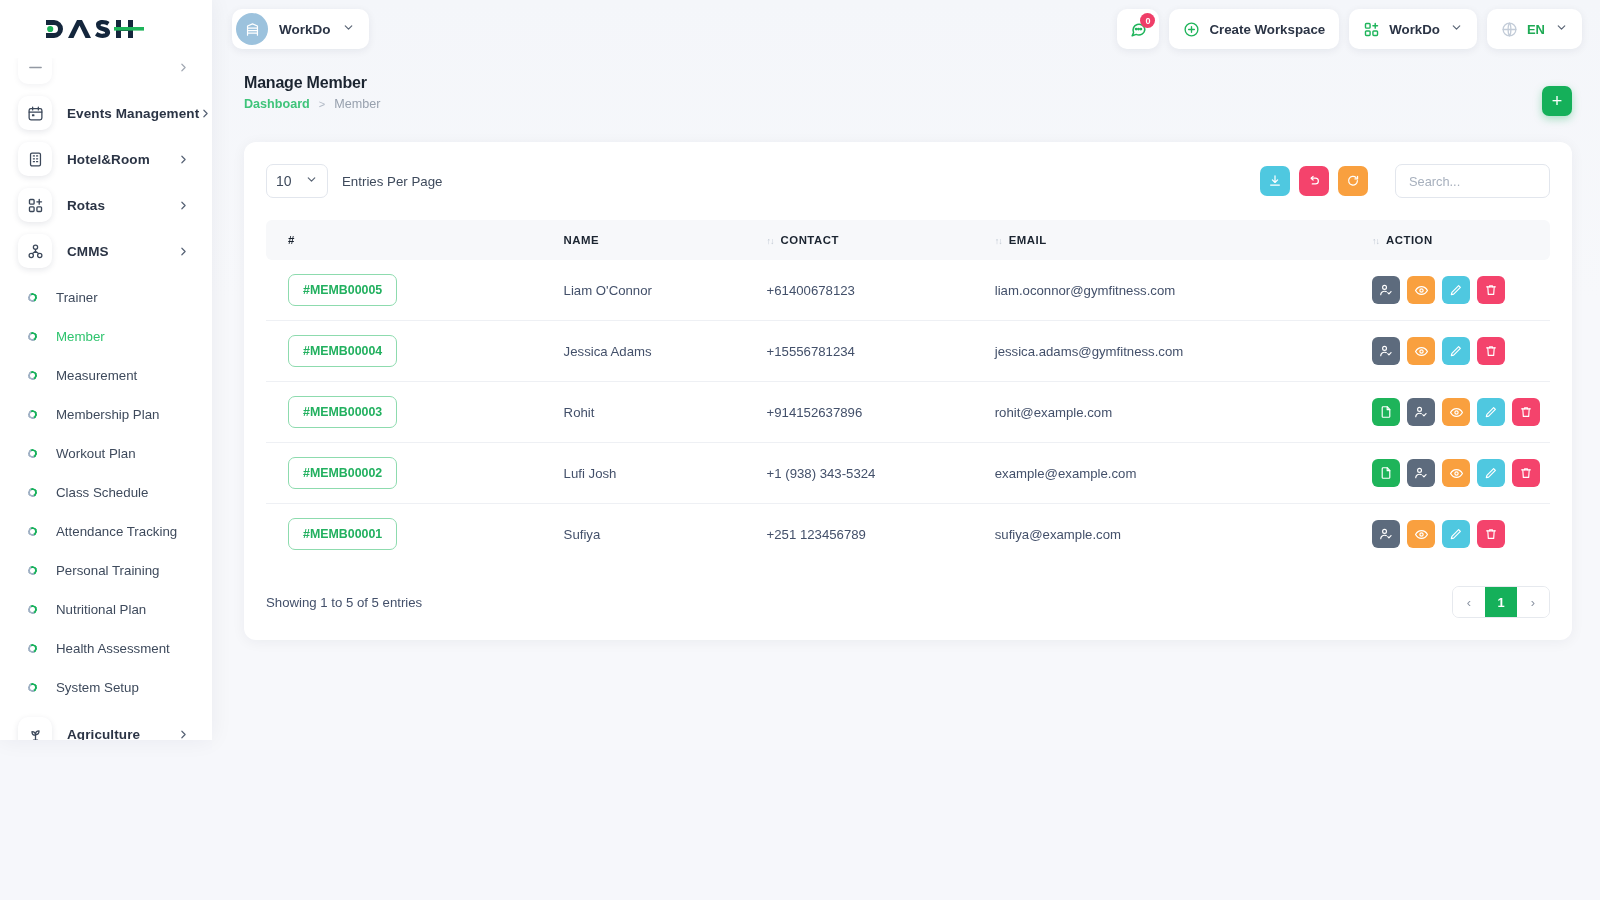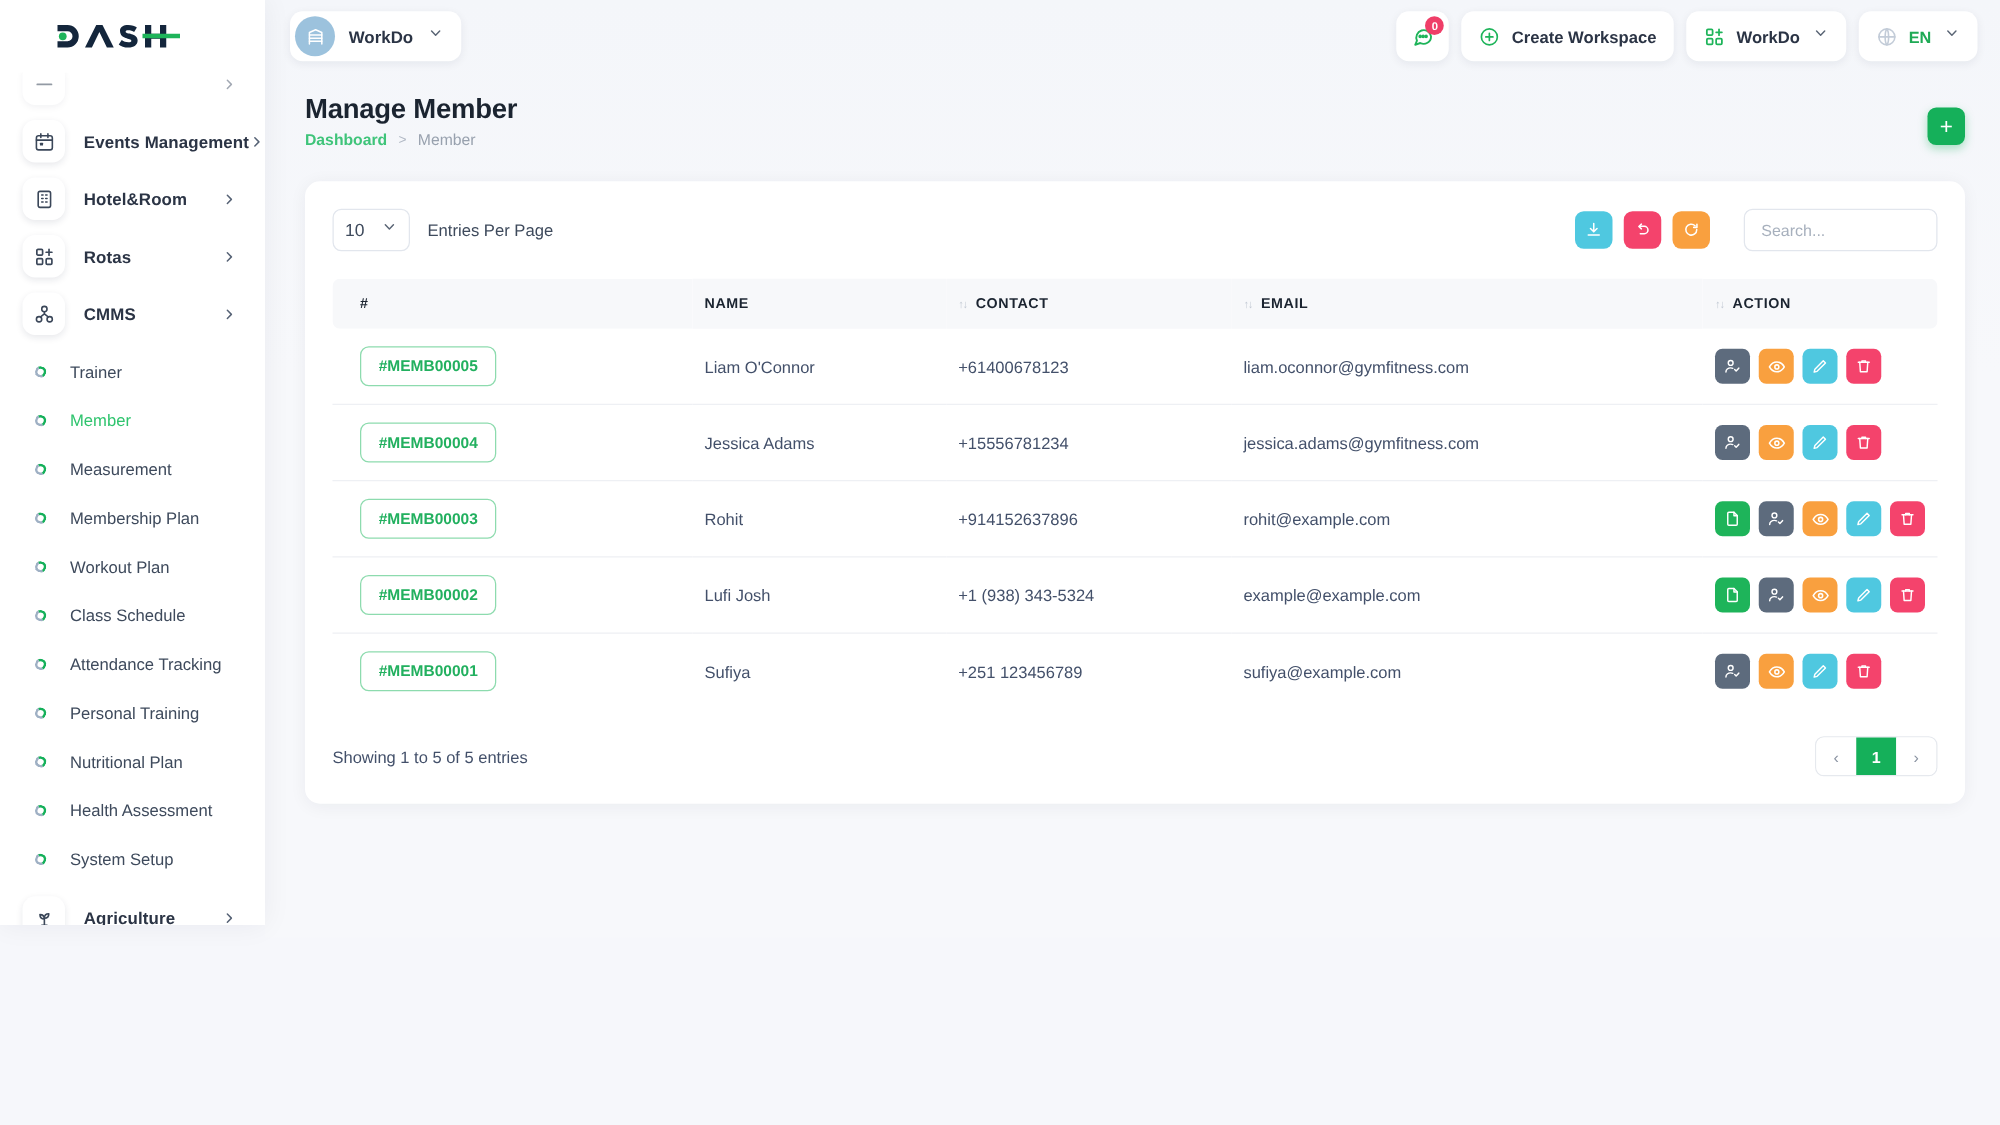--- a/index.html
+++ b/index.html
@@ -150,21 +150,21 @@
     padding: 0 3px;
   }
   .lang-code { font-size: 13px; font-weight:700; color:#1faa55; margin-left: 9px; text-align: center; }
   .tb-caret { margin-left: 10px; color:#5a6575; }
 
   
   #pagehead {
     padding: 16px 28px 0 32px;
     display:flex; align-items:flex-start;
   }
-  #page-title { font-size: 22px; font-weight: 700; color:#1b2430; letter-spacing:-.2px; }
+  #page-title { font-size: 16px; font-weight: 700; color:#1b2430; letter-spacing:-.2px; }
   #breadcrumb { margin-top: 5px; font-size: 12.6px; display:flex; align-items:center; gap:9px; }
   .bc-link { color:#3fc47a; font-weight:600; cursor:pointer; }
   .bc-sep { color:#b0b8c4; font-size:11px; }
   .bc-cur { color:#98a1ae; }
   .add-btn {
     margin-left:auto;
     width: 30px; height: 30px; border-radius: 7px;
     background:#15b05a; color:#fff;
     display:flex; align-items:center; justify-content:center;
     font-size: 18px; line-height:1; cursor:pointer;

